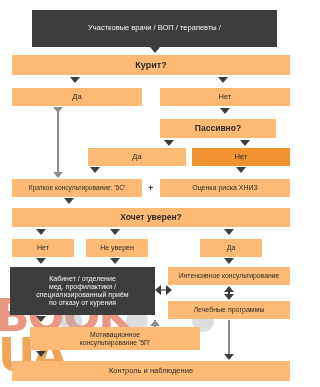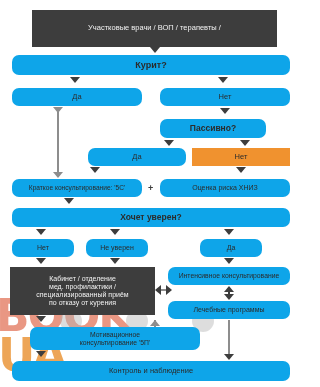--- a/index.html
+++ b/index.html
@@ -55,23 +55,22 @@
     position: absolute;
     box-sizing: border-box;
     display: flex;
     align-items: center;
     justify-content: center;
     text-align: center;
     line-height: 1.15;
     z-index: 2;
   }
   .green {
-    background: #0ea5e9;
+    background: #fdba74;
     color: #2b2b2b;
-    border-radius: 7px;
   }
   .dark {
     background: #3d3d3d;
     color: #f2f2f2;
   }
   .orange {
     background: #f0922f;
     color: #2b2b2b;
   }
   .bold { font-weight: 700; }
@@ -160,21 +159,21 @@
   <div class="node green" style="left:160px; top:88px; width:130px; height:18px; font-size:7.5px;">
     <span>Нет</span>
   </div>
 
   <div class="arrow-down" style="left:53px; top:107px; border-top-color:#8d8d8d;"></div>
   <div class="vline" style="left:57px; top:112px; height:62px;"></div>
   <div class="arrow-down" style="left:53px; top:172px; border-top-color:#8d8d8d;"></div>
 
   <div class="arrow-down" style="left:220px; top:108px;"></div>
 
-  <div class="node green bold" style="left:160px; top:119px; width:106px; height:19px; font-size:8.5px;">
+  <div class="node green bold" style="left:160px; top:119px; width:116px; height:19px; font-size:8.5px;">
     <span>Пассивно?</span>
   </div>
   <div class="arrow-down" style="left:164px; top:140px;"></div>
   <div class="arrow-down" style="left:240px; top:140px;"></div>
 
   <div class="node green" style="left:88px; top:148px; width:98px; height:18px; font-size:7.5px;">
     <span>Да</span>
   </div>
   <div class="node orange" style="left:192px; top:148px; width:98px; height:18px; font-size:7.5px;">
     <span>Нет</span>

